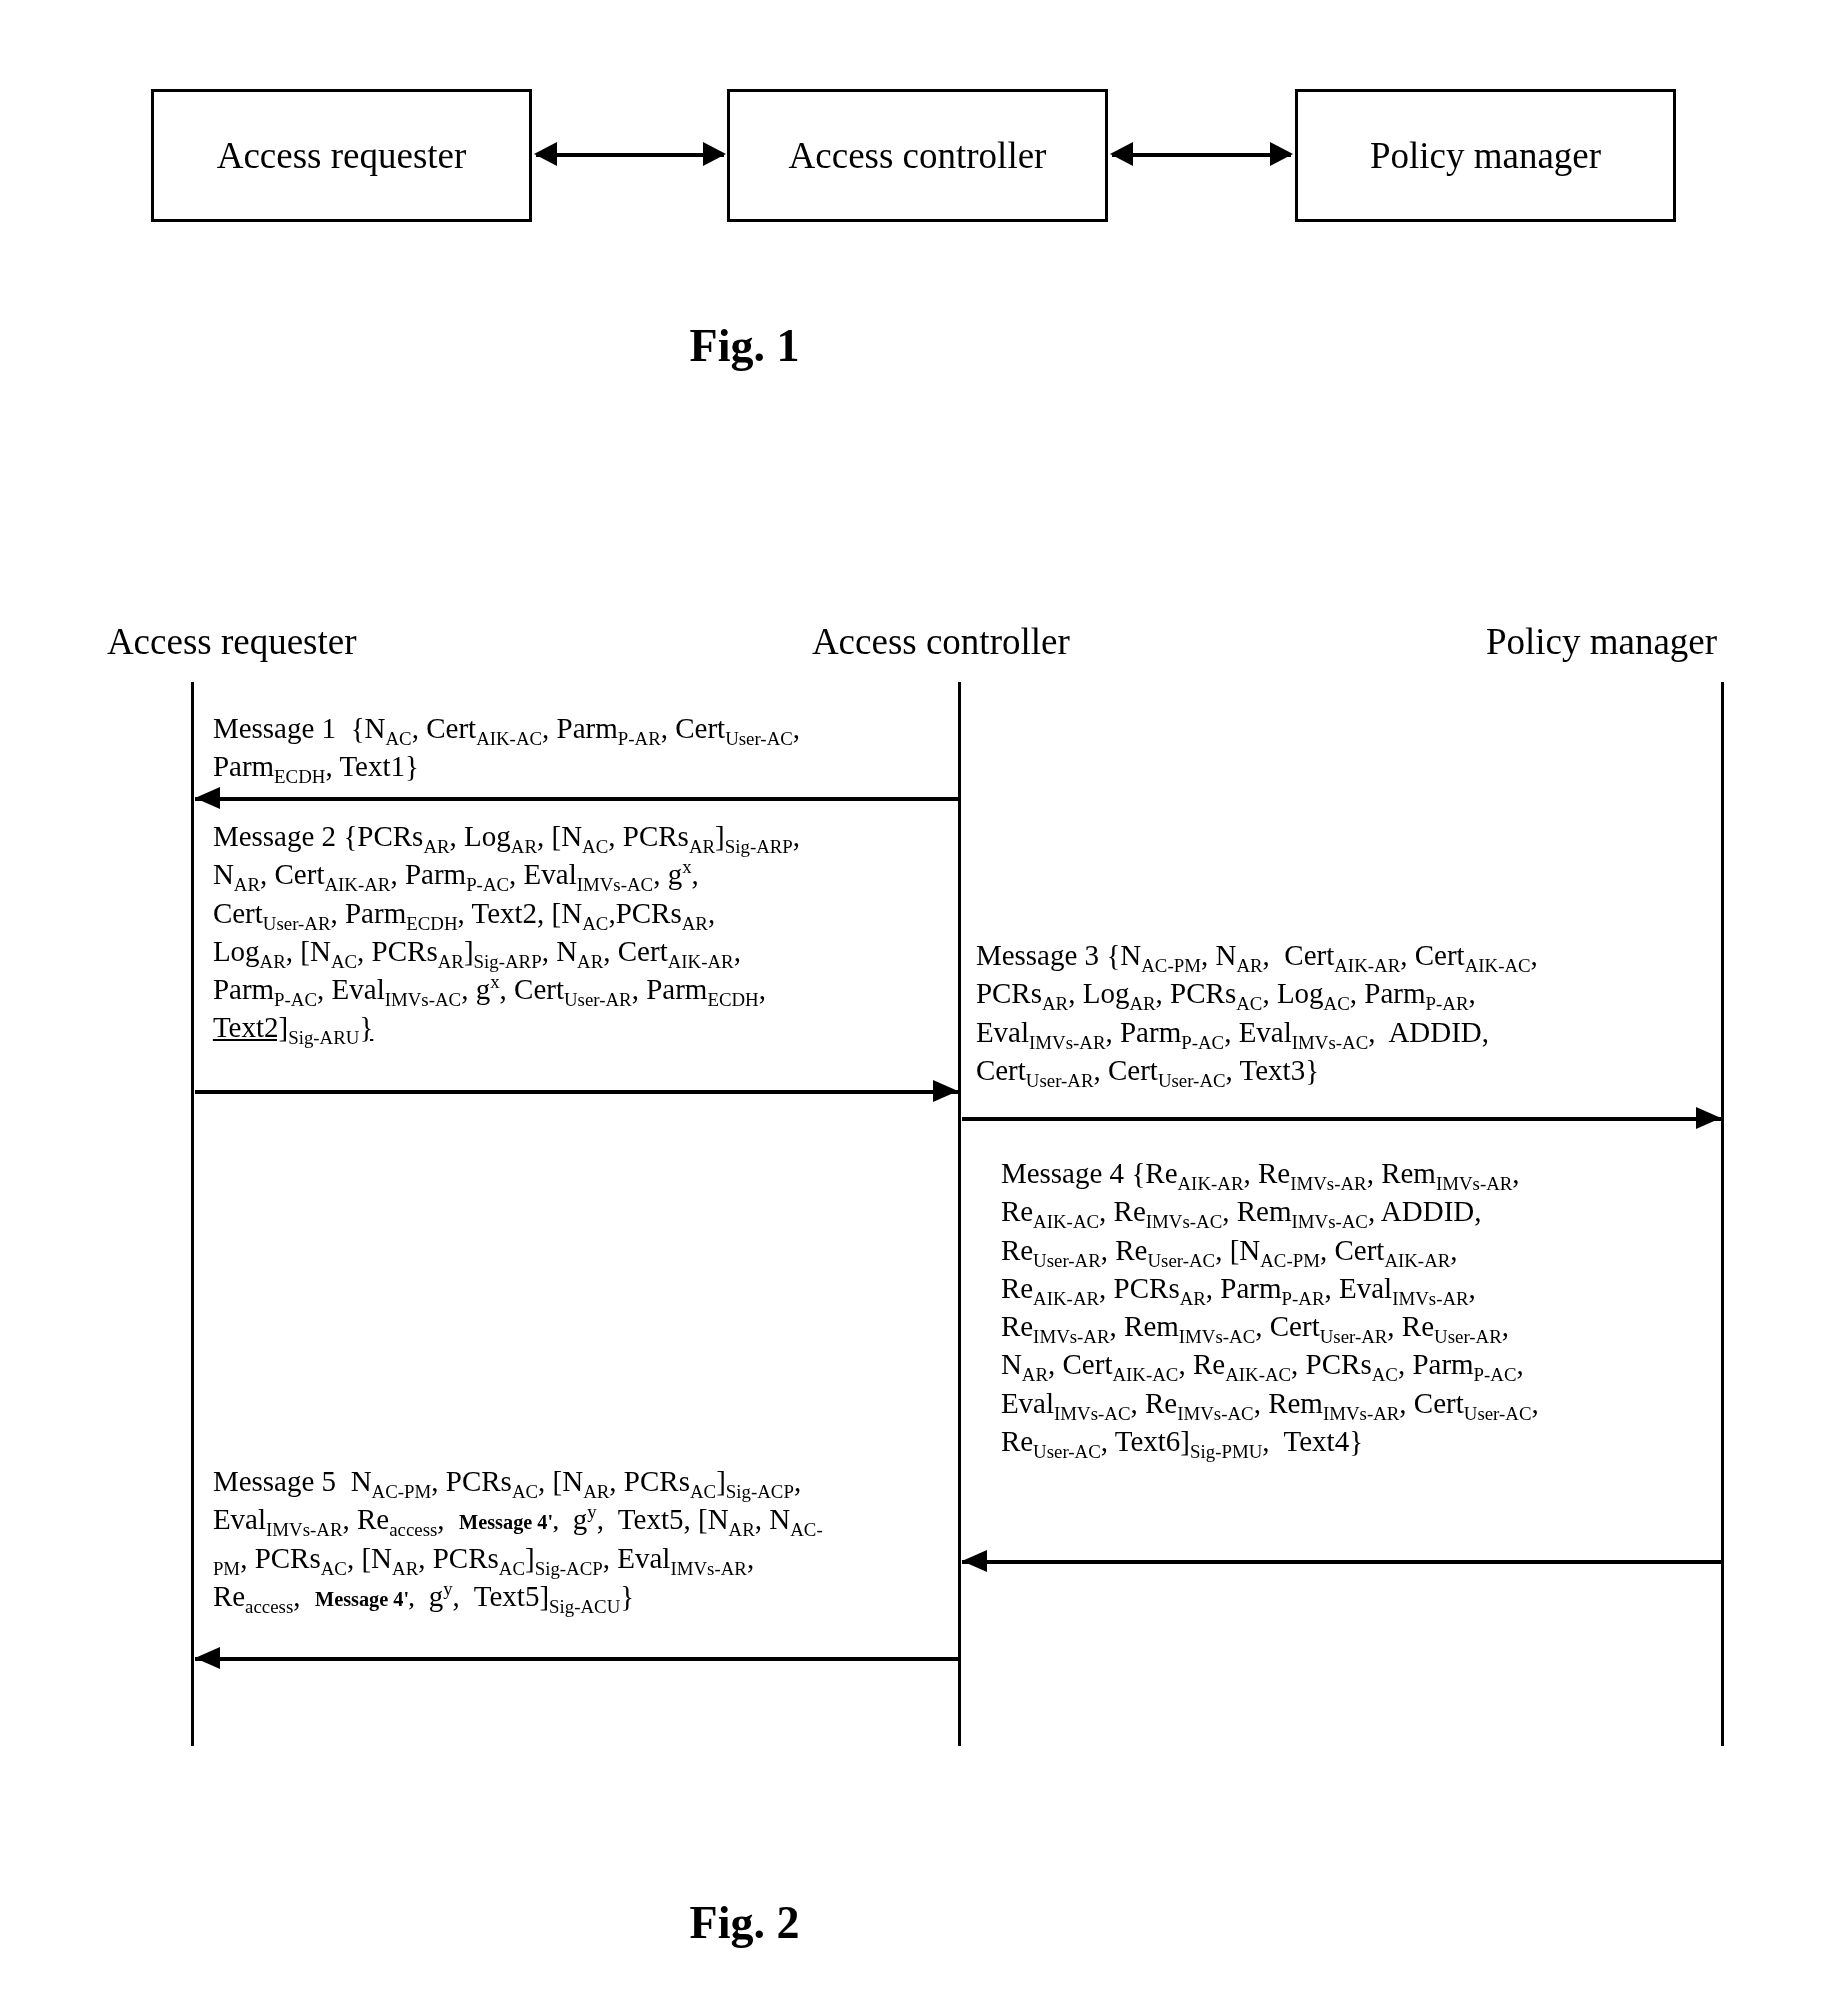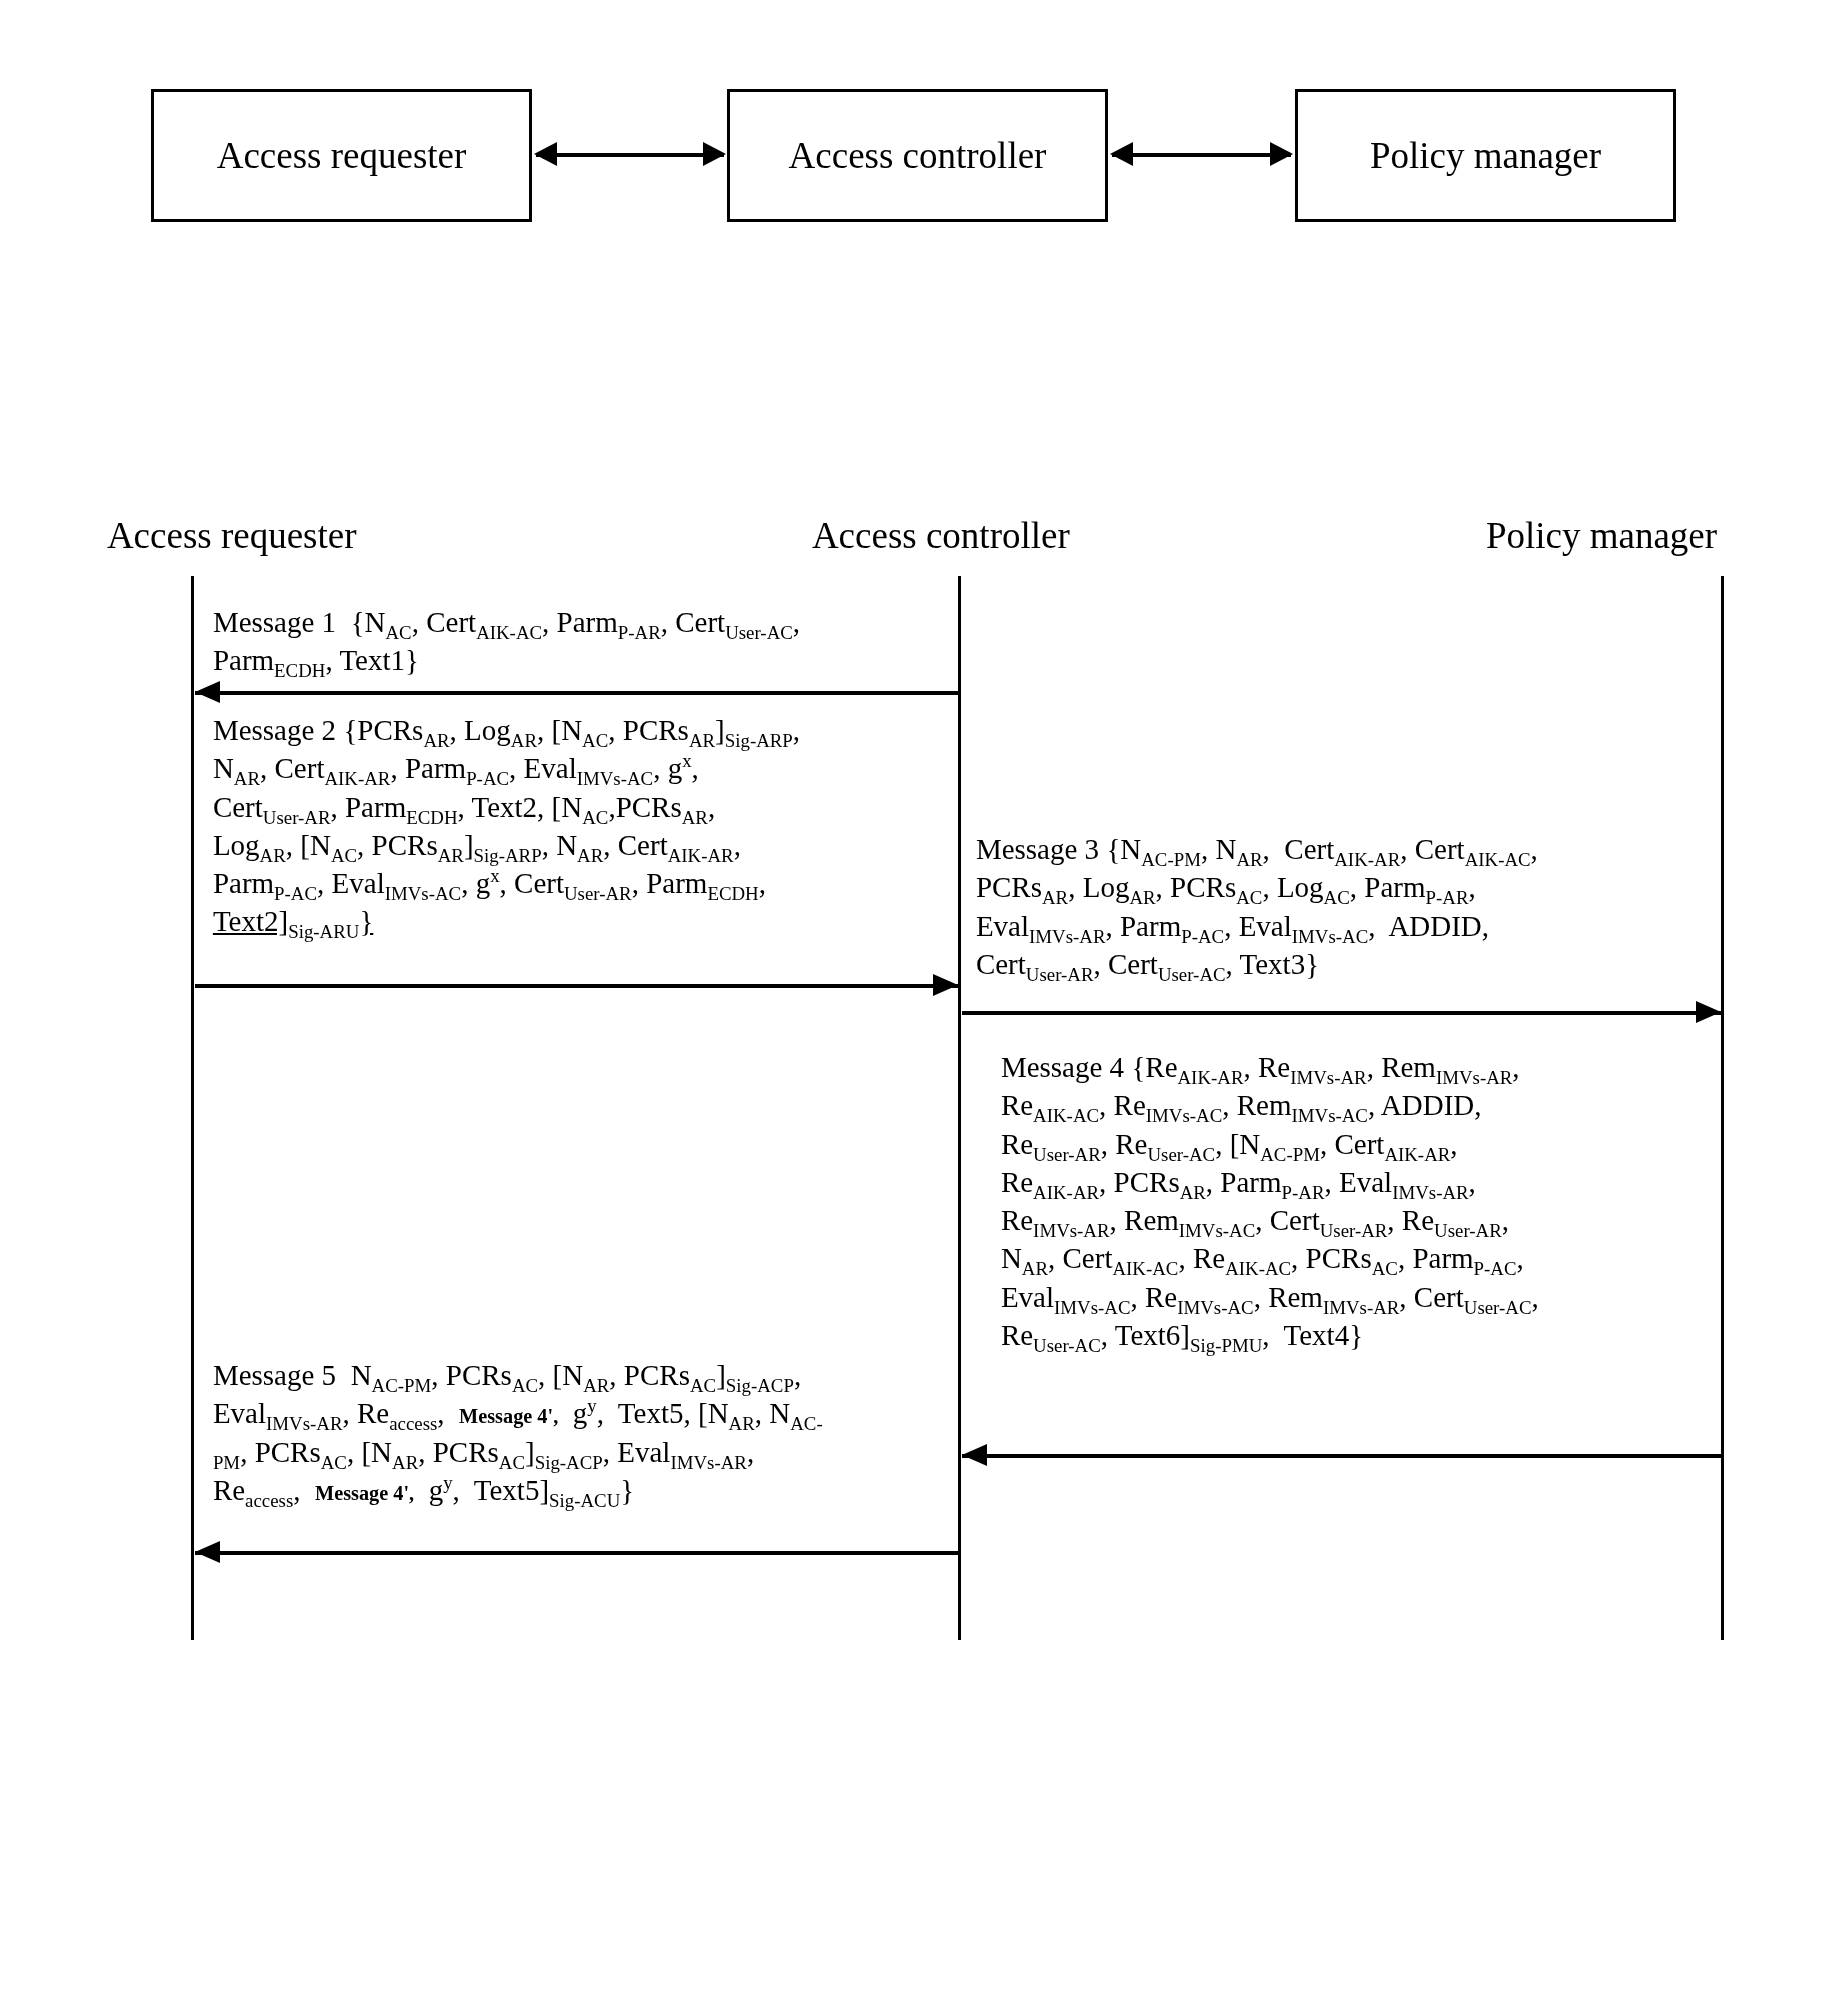--- a/index.html
+++ b/index.html
@@ -151,20 +151,21 @@
     </div>
     <div class="fig1-link fig1-link1">
       <span class="head left"></span>
         <span class="head right"></span>
     </div>
     <div class="fig1-link fig1-link2">
       <span class="head left"></span>
         <span class="head right"></span>
     </div>
   </div>
+  <div class="fig-caption">Fig. 1</div>
 
   <div class="fig2">
 
     <div class="life-label ll-ar">Access requester</div>
     <div class="life-label ll-ac">Access controller</div>
     <div class="life-label ll-pm">Policy manager</div>
 
     <div class="lifeline life-ar"></div>
     <div class="lifeline life-ac"></div>
     <div class="lifeline life-pm"></div>
@@ -218,15 +219,16 @@
       Eval<sub>IMVs-AR</sub>, Re<sub>access</sub>,&nbsp; <span class="sm">Message 4',</span>&nbsp; g<sup>y</sup>,&nbsp; Text5, [N<sub>AR</sub>, N<sub>AC-</sub><br>
       <sub>PM</sub>, PCRs<sub>AC</sub>, [N<sub>AR</sub>, PCRs<sub>AC</sub>]<sub>Sig-ACP</sub>, Eval<sub>IMVs-AR</sub>,<br>
       Re<sub>access</sub>,&nbsp; <span class="sm">Message 4',</span>&nbsp; g<sup>y</sup>,&nbsp; Text5]<sub>Sig-ACU</sub>}
     </div>
     <div class="arrow arr5">
         <span class="ah left"></span>
       </div>
 
   </div>
 
+  <div class="fig2-caption">Fig. 2</div>
 
 </div>
 
 
 </body></html>

